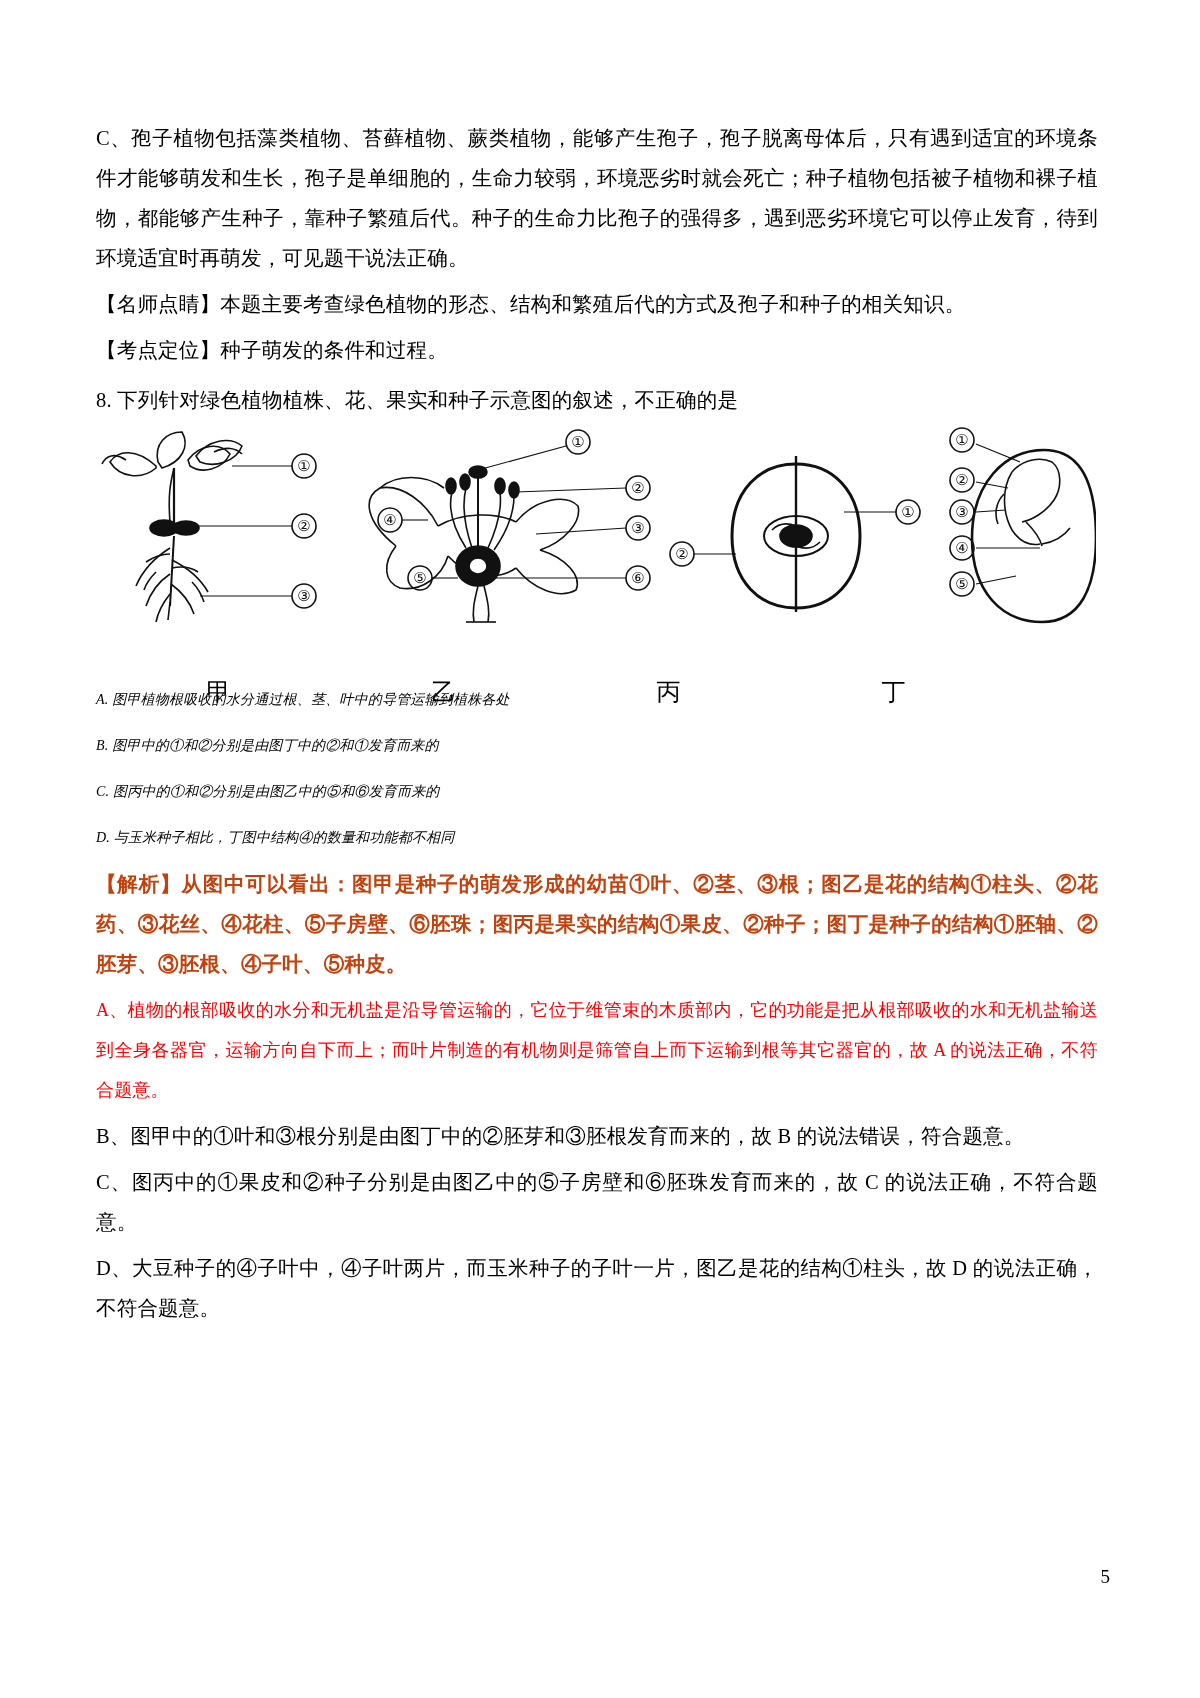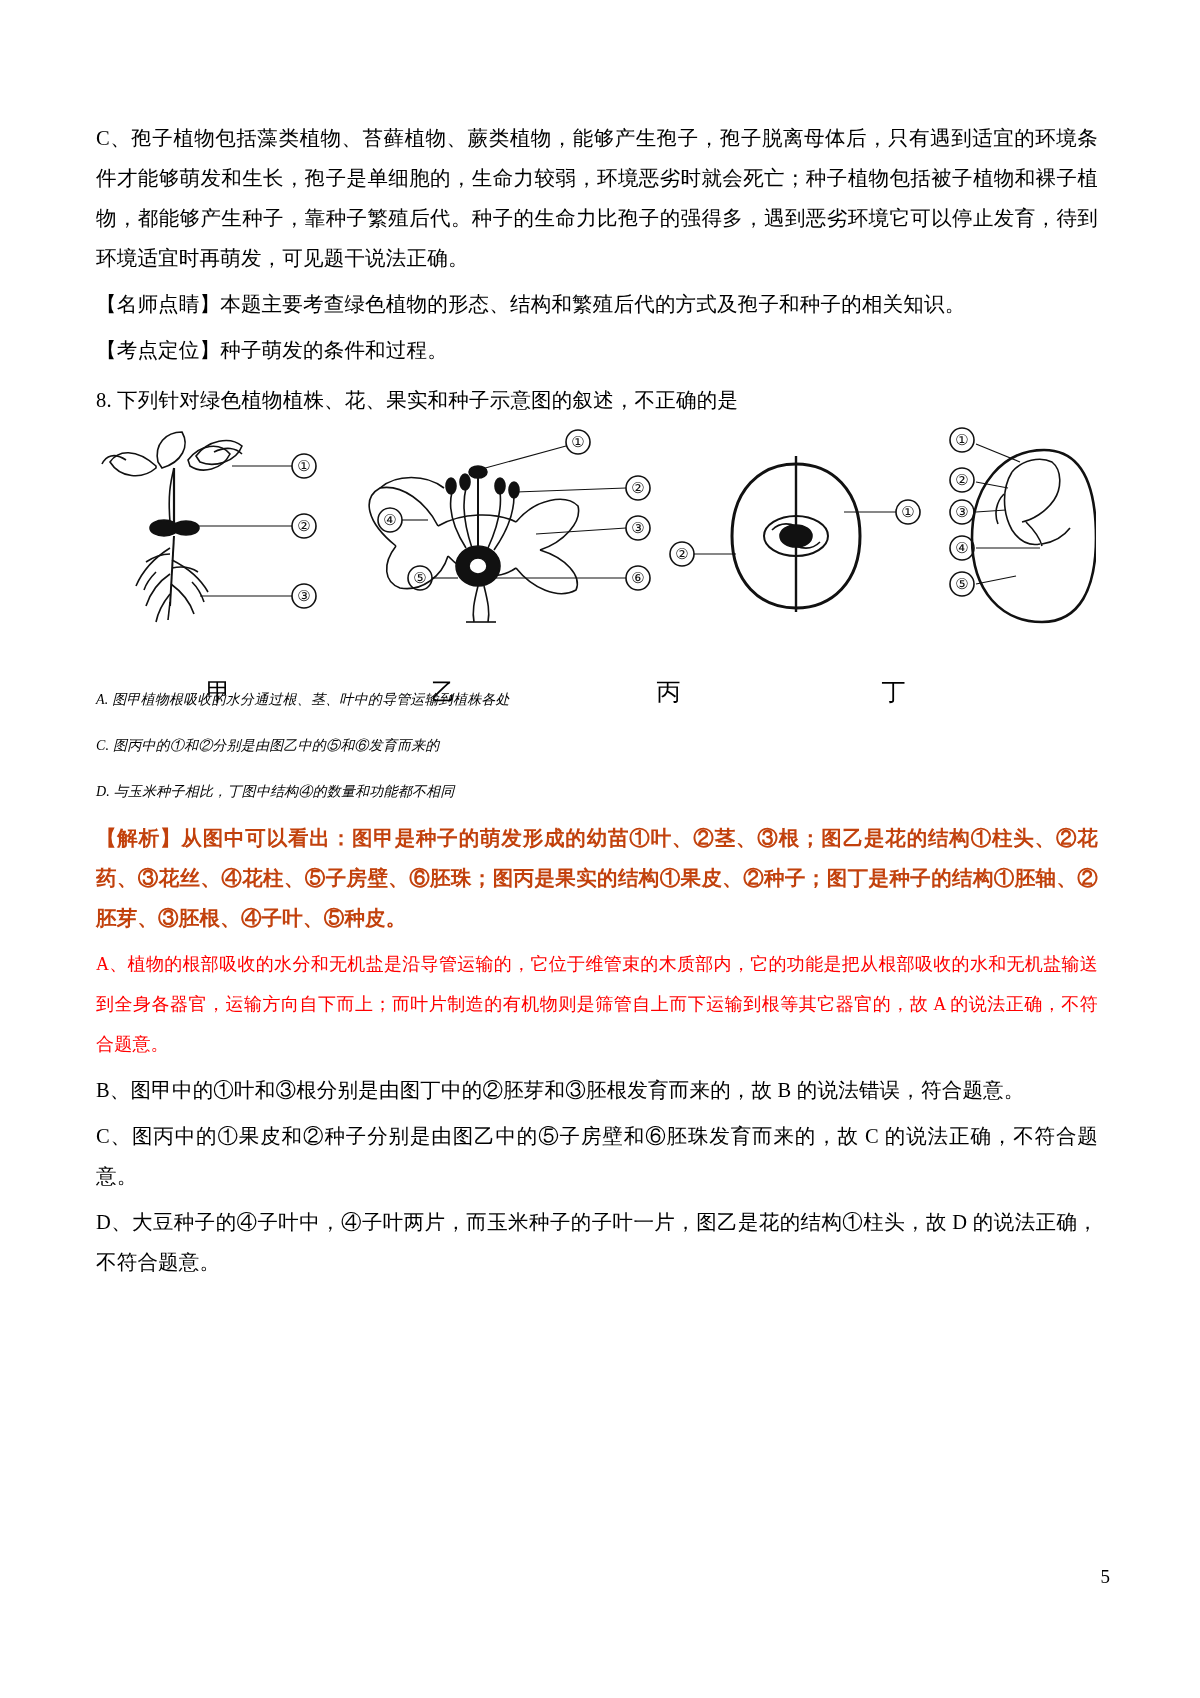--- a/index.html
+++ b/index.html
@@ -233,20 +233,21 @@
 
       <div class="fig-labels">
         <span>甲</span>
         <span>乙</span>
         <span>丙</span>
         <span>丁</span>
       </div>
     </div>
 
     <p class="choice">A. 图甲植物根吸收的水分通过根、茎、叶中的导管运输到植株各处</p>
+    <p class="choice">B. 图甲中的①和②分别是由图丁中的②和①发育而来的</p>
     <p class="choice">C. 图丙中的①和②分别是由图乙中的⑤和⑥发育而来的</p>
     <p class="choice">D. 与玉米种子相比，丁图中结构④的数量和功能都不相同</p>
 
 
     <p class="body-text para-just red-bold">【解析】从图中可以看出：图甲是种子的萌发形成的幼苗①叶、②茎、③根；图乙是花的结构①柱头、②花药、③花丝、④花柱、⑤子房壁、⑥胚珠；图丙是果实的结构①果皮、②种子；图丁是种子的结构①胚轴、②胚芽、③胚根、④子叶、⑤种皮。</p>
 
     <p class="body-text para-just red-small">A、植物的根部吸收的水分和无机盐是沿导管运输的，它位于维管束的木质部内，它的功能是把从根部吸收的水和无机盐输送到全身各器官，运输方向自下而上；而叶片制造的有机物则是筛管自上而下运输到根等其它器官的，故 A 的说法正确，不符合题意。</p>
 
     <p class="body-text para-just">B、图甲中的①叶和③根分别是由图丁中的②胚芽和③胚根发育而来的，故 B 的说法错误，符合题意。</p>
 

